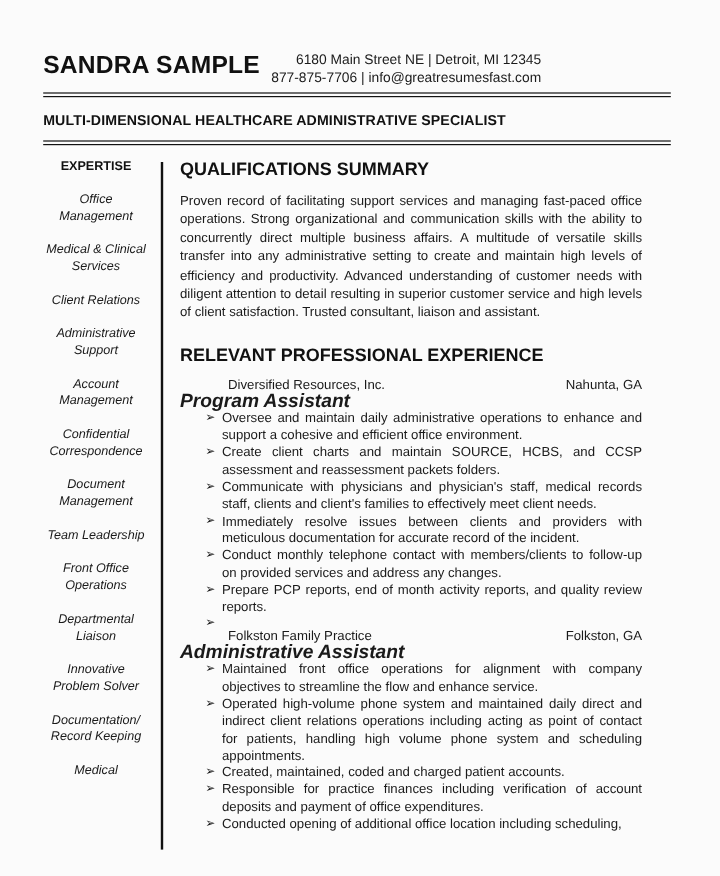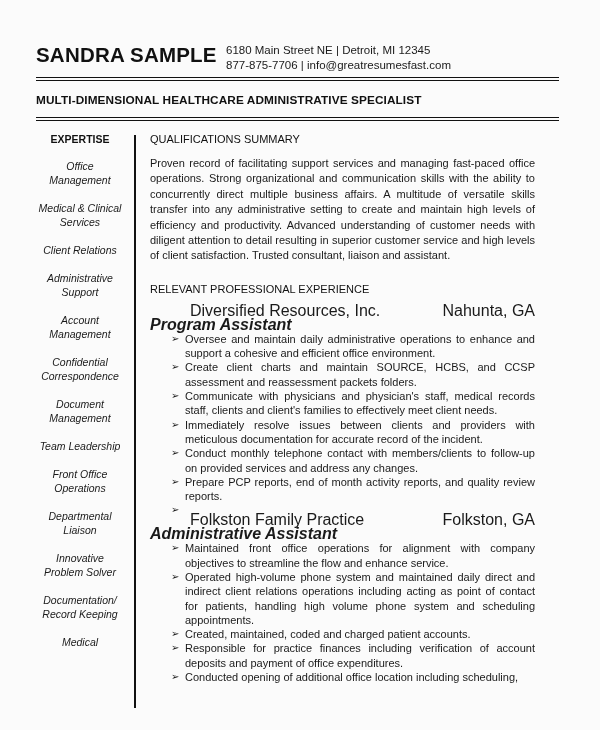--- a/index.html
+++ b/index.html
@@ -12,21 +12,21 @@
     }
     .page { position: absolute; left: 0; top: 0; width: 492px; height: 730px; }
 
     .name {
       position: absolute; left: 36px; top: 43px;
       font-size: 20.5px; font-weight: bold; letter-spacing: 0.2px;
       color: #111;
     }
     .contact {
       position: absolute; right: 41px; top: 43px;
-      font-size: 11.5px; line-height: 15px; color: #1a1a1a;
+      text-align: right; font-size: 11.5px; line-height: 15px; color: #1a1a1a;
     }
     .rule-double {
       position: absolute; left: 36px; width: 523px; height: 4px;
       border-top: 1.5px solid #111; border-bottom: 1.5px solid #111;
       box-sizing: border-box;
     }
     .rule1 { top: 77px; }
     .rule2 { top: 117px; }
     .subtitle {
       position: absolute; left: 36px; top: 93px;
@@ -43,30 +43,30 @@
     .sidebar-item {
       font-style: italic; font-size: 10.5px; line-height: 14px;
       color: #1a1a1a; margin-bottom: 14px;
     }
     .divider {
       position: absolute; left: 134px; top: 135px; width: 1.5px; height: 573px;
       background: #111;
     }
 
     .main { position: absolute; left: 150px; top: 133px; width: 385px; }
-    .section-head { font-size: 11px; font-weight: normal; color: #111; }
+    .section-head { font-size: 15px; font-weight: bold; color: #111; }
     .summary {
       margin-top: 11px; font-size: 11px; line-height: 15.4px;
       text-align: justify; color: #1a1a1a;
     }
     .exp-head { margin-top: 19px; }
     .job { margin-top: 9px; }
     .job-line {
       display: flex; justify-content: space-between;
-      font-size: 16px; line-height: 14px; color: #1a1a1a; padding-left: 40px;
+      font-size: 11px; line-height: 14px; color: #1a1a1a; padding-left: 40px;
     }
     .job-title { font-size: 16px; font-weight: bold; font-style: italic; line-height: 14px; }
     ul.bullets { list-style: none; margin: 0; padding: 0 0 0 21px; }
     ul.bullets li {
       position: relative; padding-left: 14px;
       font-size: 11px; line-height: 14.3px; text-align: justify; color: #1a1a1a;
     }
     ul.bullets li .arrow {
       position: absolute; left: 0; top: 0; font-size: 10px;
     }

